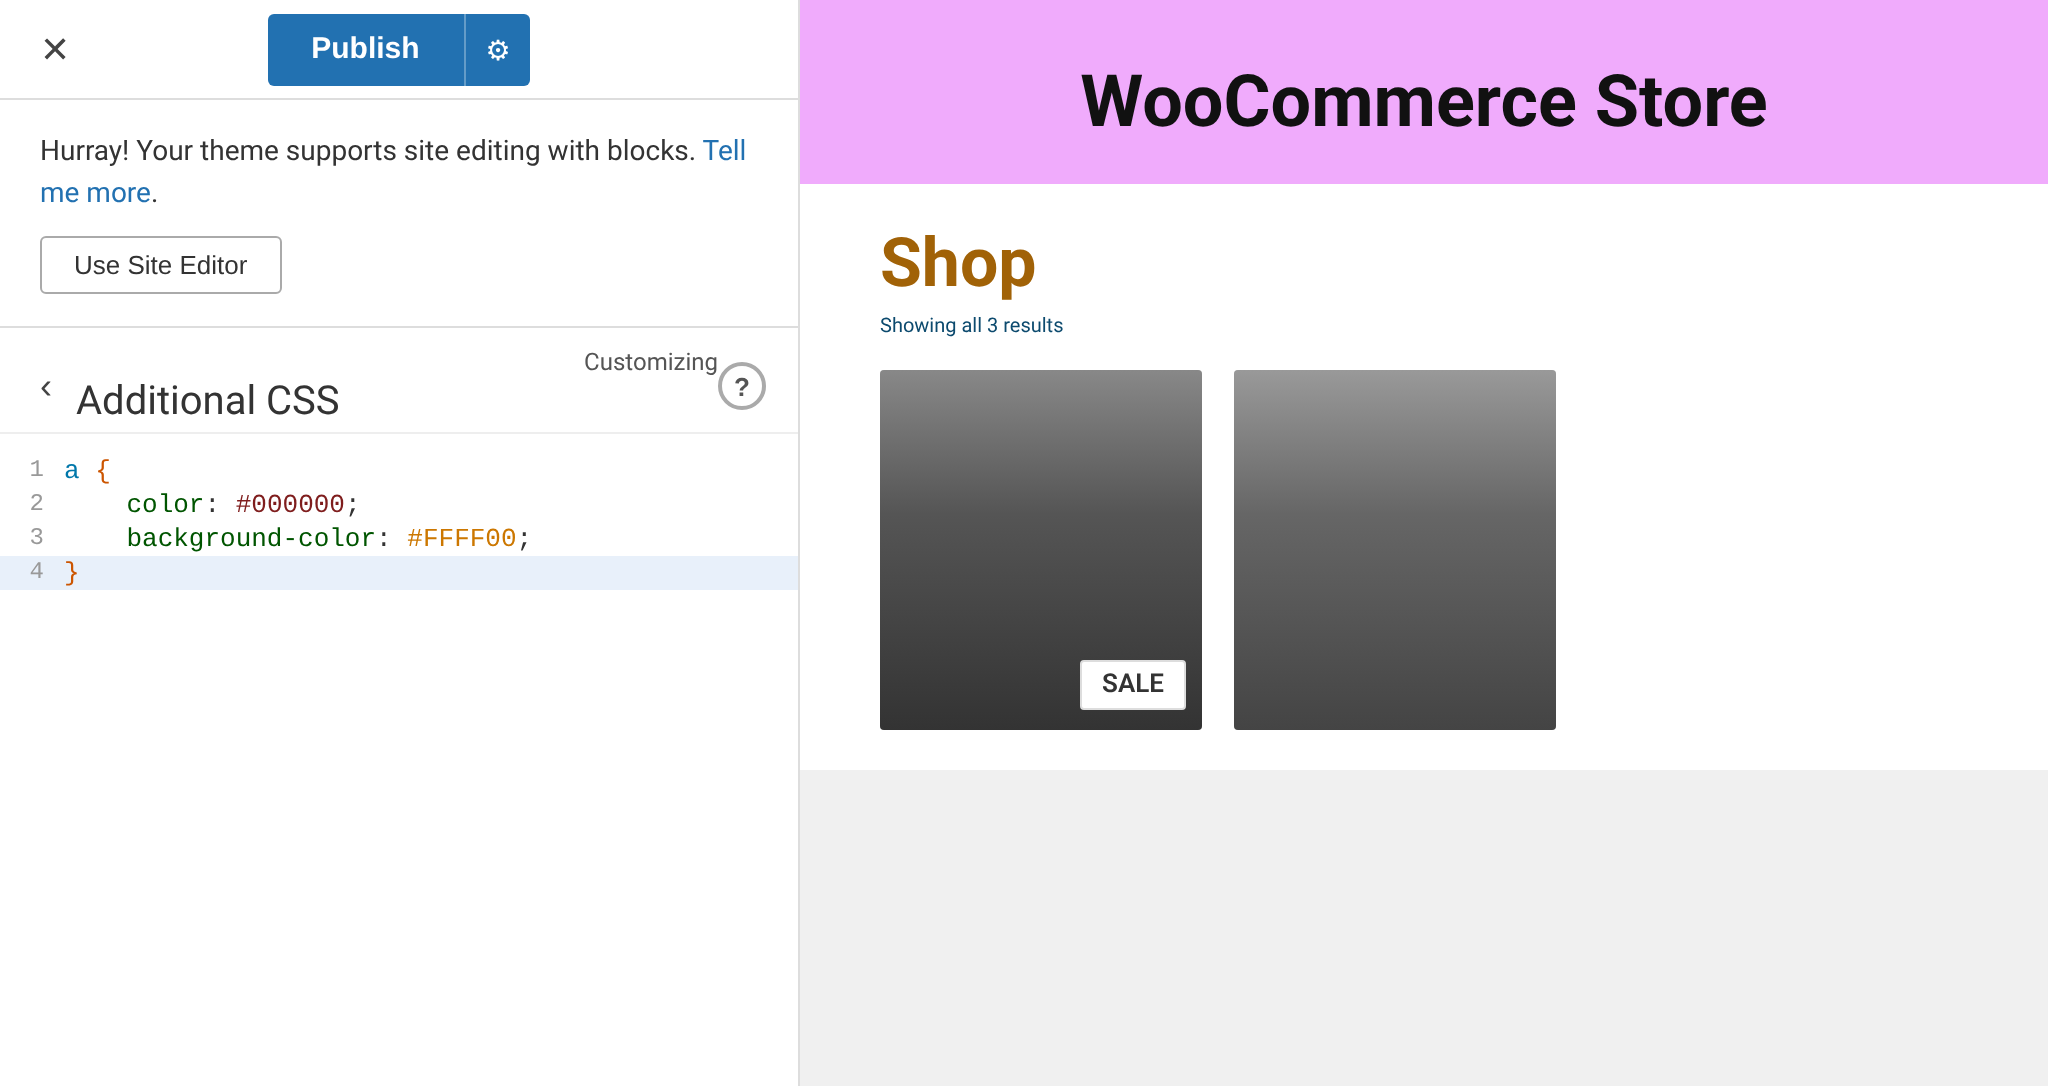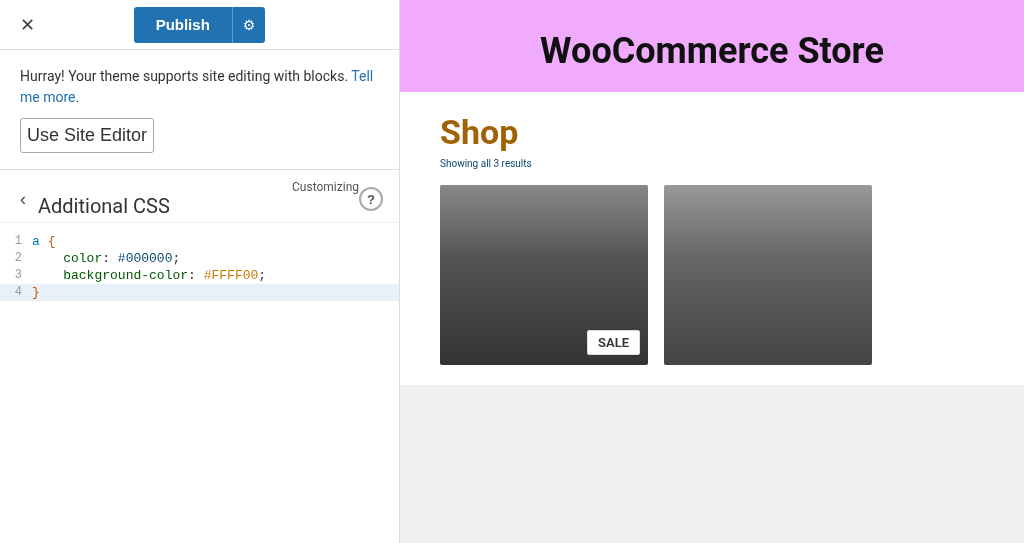--- a/index.html
+++ b/index.html
@@ -74,22 +74,22 @@
     }
     #notice-area a {
       color: #2271b1;
       text-decoration: none;
     }
     #use-site-editor-btn {
       margin-top: 10px;
       background: #fff;
       border: 1px solid #aaa;
       border-radius: 3px;
-      padding: 6px 6px;
-      font-size: 18px;
+      padding: 6px 16px;
+      font-size: 13px;
       cursor: pointer;
       color: #333;
     }
 
     
     #customizing-header {
       display: flex;
       align-items: center;
       padding: 10px 16px 4px 16px;
       border-bottom: 1px solid #eee;
@@ -160,21 +160,21 @@
       padding-right: 10px;
       white-space: pre;
     }
     .code-line.active-line {
       background: #e8f0fa;
     }
     .token-selector { color: #0077aa; }
     .token-brace { color: #cc5500; }
     .token-property { color: #005500; }
     .token-colon { color: #333; }
-    .token-value-black { color: #0c4a6e; }
+    .token-value-black { color: #7f1d1d; }
     .token-value-yellow { color: #cc7700; text-align: center; }
     .token-semicolon { color: #333; }
 
     
     #right-panel {
       flex: 1;
       background: #f0f0f0;
       overflow: hidden;
       position: relative;
     }
@@ -203,21 +203,21 @@
       color: #0c4a6e;
       margin-bottom: 16px;
     }
     #products-row {
       display: flex;
       gap: 16px;
       margin-top: 10px;
     }
     .product-card {
       position: relative;
-      width: 208px;
+      width: 161px;
       height: 180px;
       background: #ddd;
       border-radius: 2px;
       overflow: hidden;
       flex-shrink: 0;
     }
     
     .person-silhouette {
       width: 100%;
       height: 100%;

